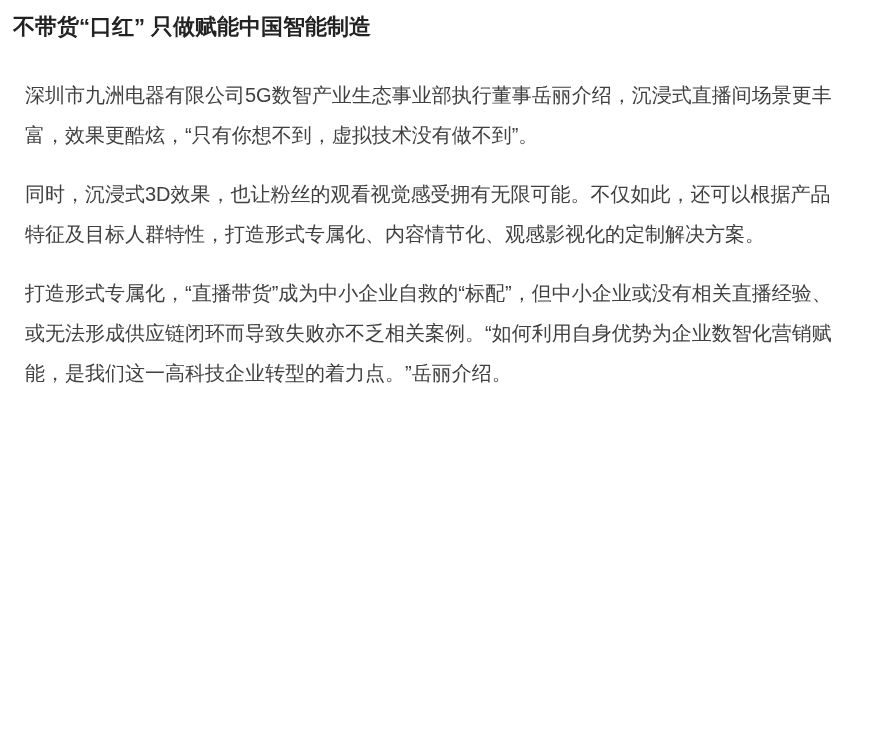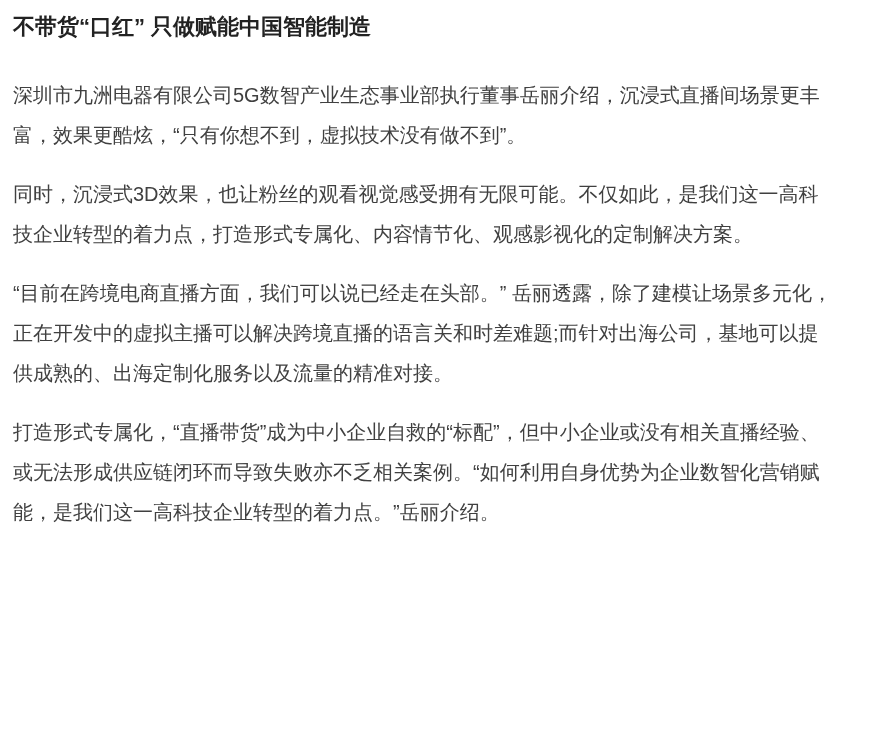--- a/index.html
+++ b/index.html
@@ -21,37 +21,36 @@
   .article-title {
     width: 822px;
     margin: 0 0 33px 0;
     font-size: 22px;
     line-height: 30px;
     font-weight: 700;
     color: #222222;
   }
   .para {
     width: 822px;
-    margin: 0 0 19px 0;
+    margin: 0 0 19px 12px;
     font-size: 20px;
     line-height: 40px;
     font-weight: 400;
     color: #404040;
     text-align: left;
     word-break: break-word;
   }
 </style>
 </head>
 <body>
 
 <div class="article">
   <h1 class="article-title">不带货“口红” 只做赋能中国智能制造</h1>
 
   <p class="para">深圳市九洲电器有限公司5G数智产业生态事业部执行董事岳丽介绍，沉浸式直播间场景更丰富，效果更酷炫，“只有你想不到，虚拟技术没有做不到”。</p>
 
-  <p class="para">同时，沉浸式3D效果，也让粉丝的观看视觉感受拥有无限可能。不仅如此，是我们这一高科技企业转型的着力点，打造形式专属化、内容情节化、观感影视化的定制解决方案。</p>
+  <p class="para">同时，沉浸式3D效果，也让粉丝的观看视觉感受拥有无限可能。不仅如此，还可以根据产品特征及目标人群特性，打造形式专属化、内容情节化、观感影视化的定制解决方案。</p>
 
 
-  <p class="para">“目前在跨境电商直播方面，我们可以说已经走在头部。” 岳丽透露，除了建模让场景多元化，正在开发中的虚拟主播可以解决跨境直播的语言关和时差难题;而针对出海公司，基地可以提供成熟的、出海定制化服务以及流量的精准对接。</p>
 
   <p class="para">打造形式专属化，“直播带货”成为中小企业自救的“标配”，但中小企业或没有相关直播经验、或无法形成供应链闭环而导致失败亦不乏相关案例。“如何利用自身优势为企业数智化营销赋能，是我们这一高科技企业转型的着力点。”岳丽介绍。</p>
 
 </div>
 
 </body></html>

